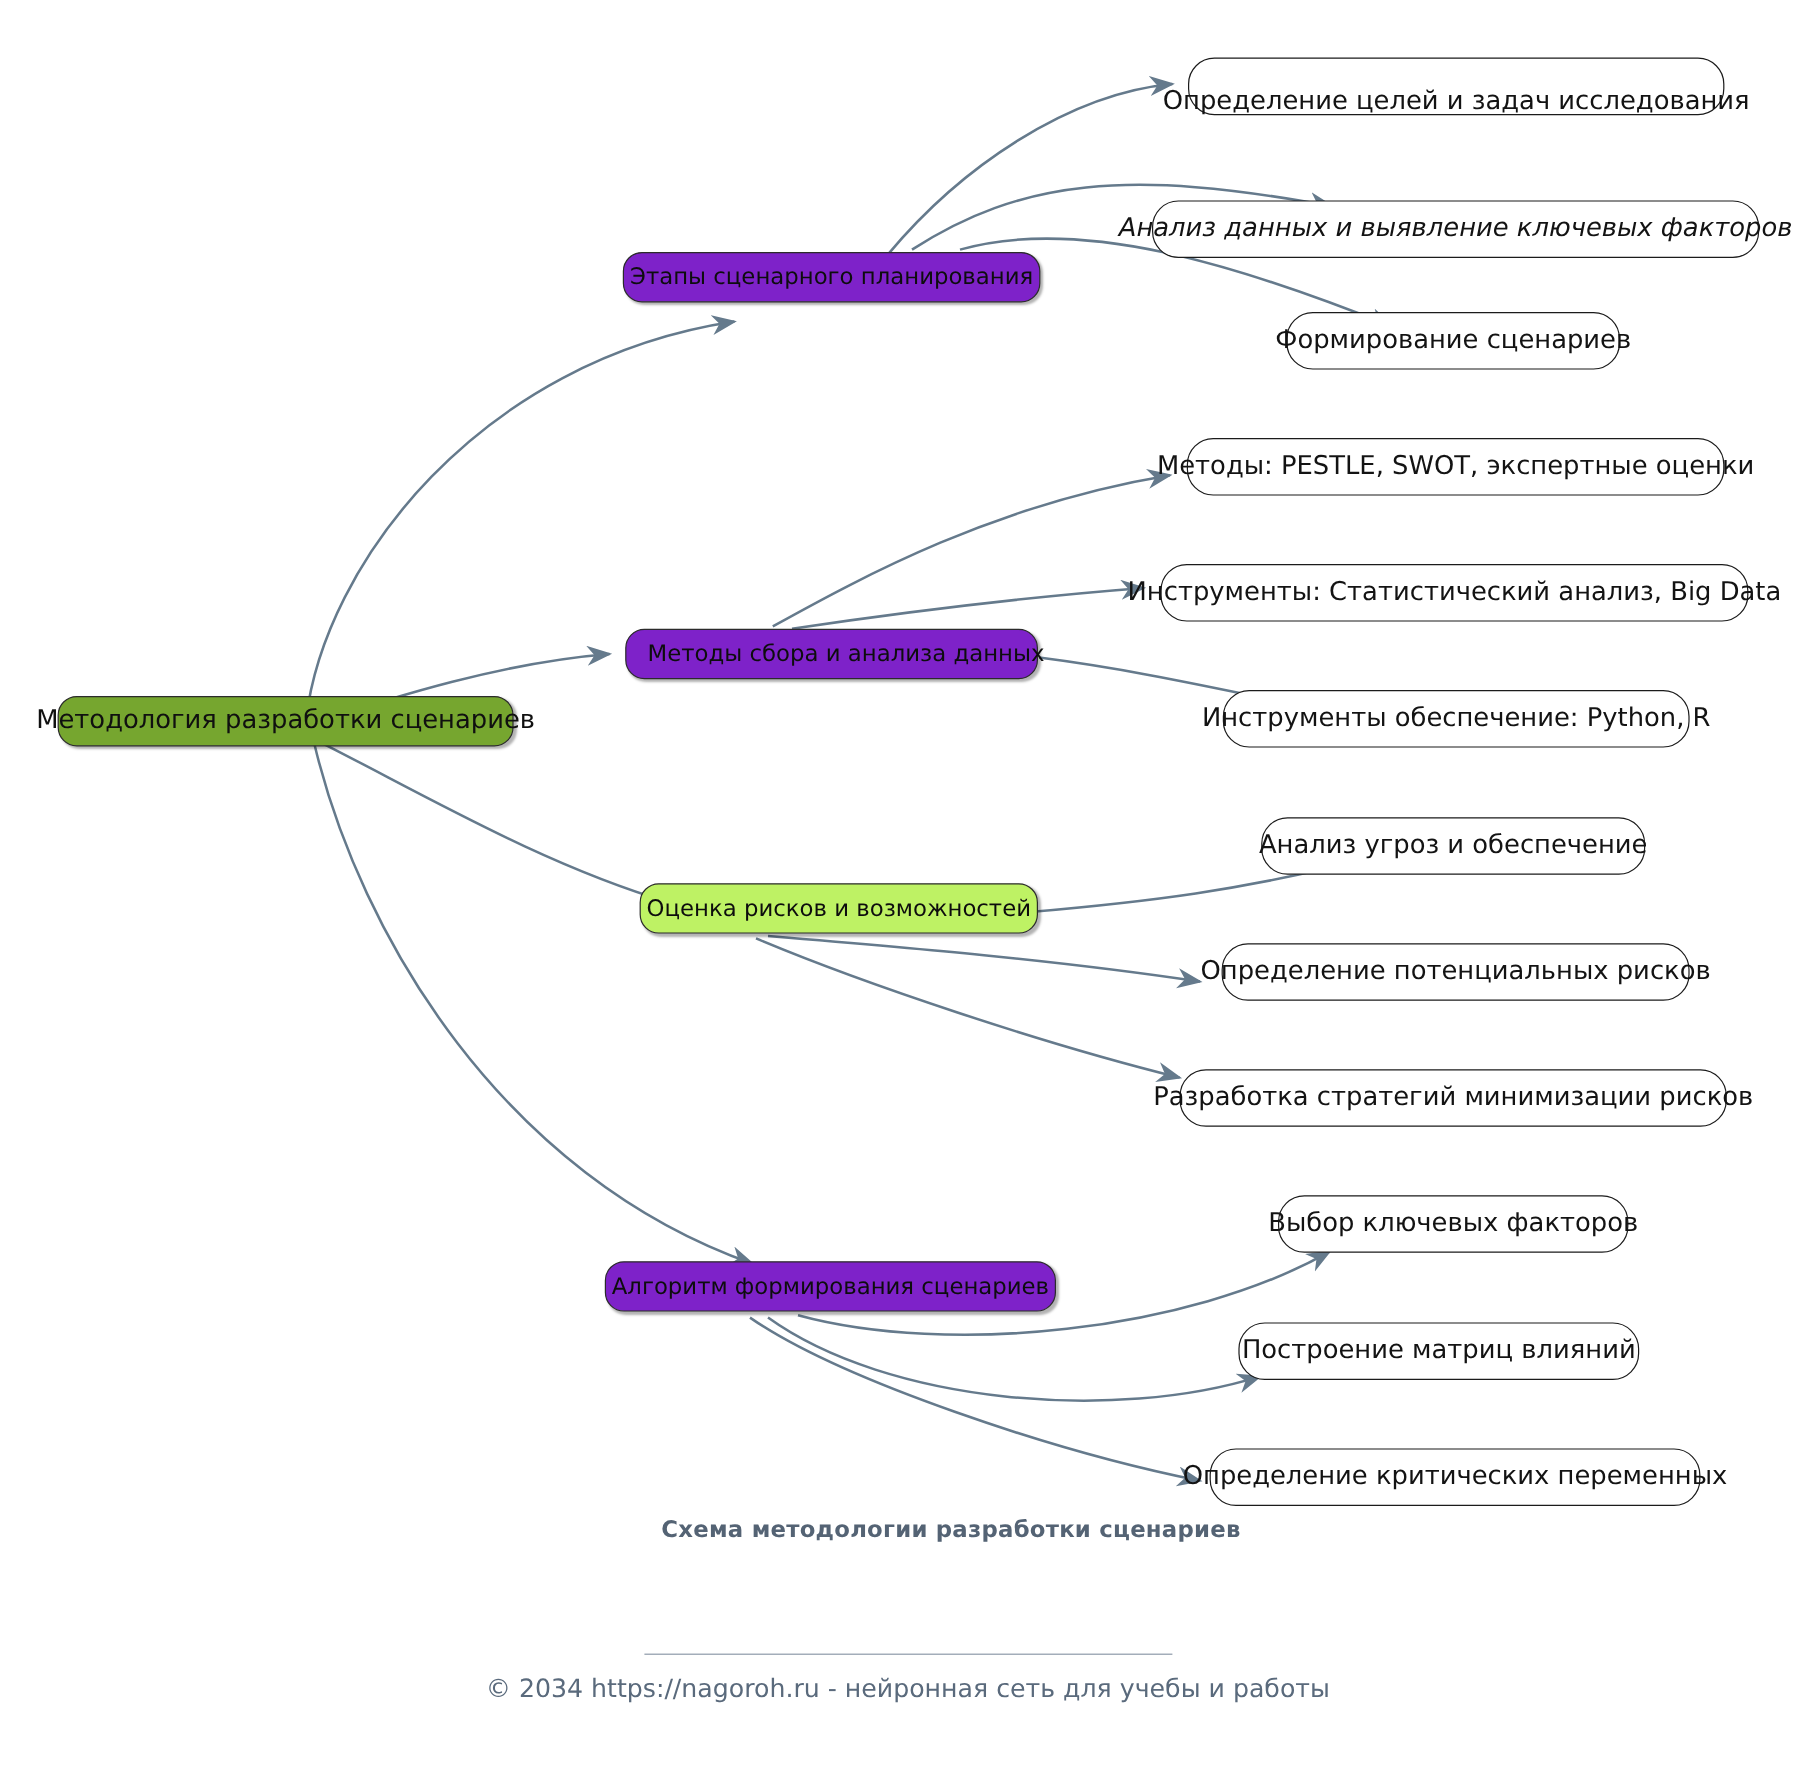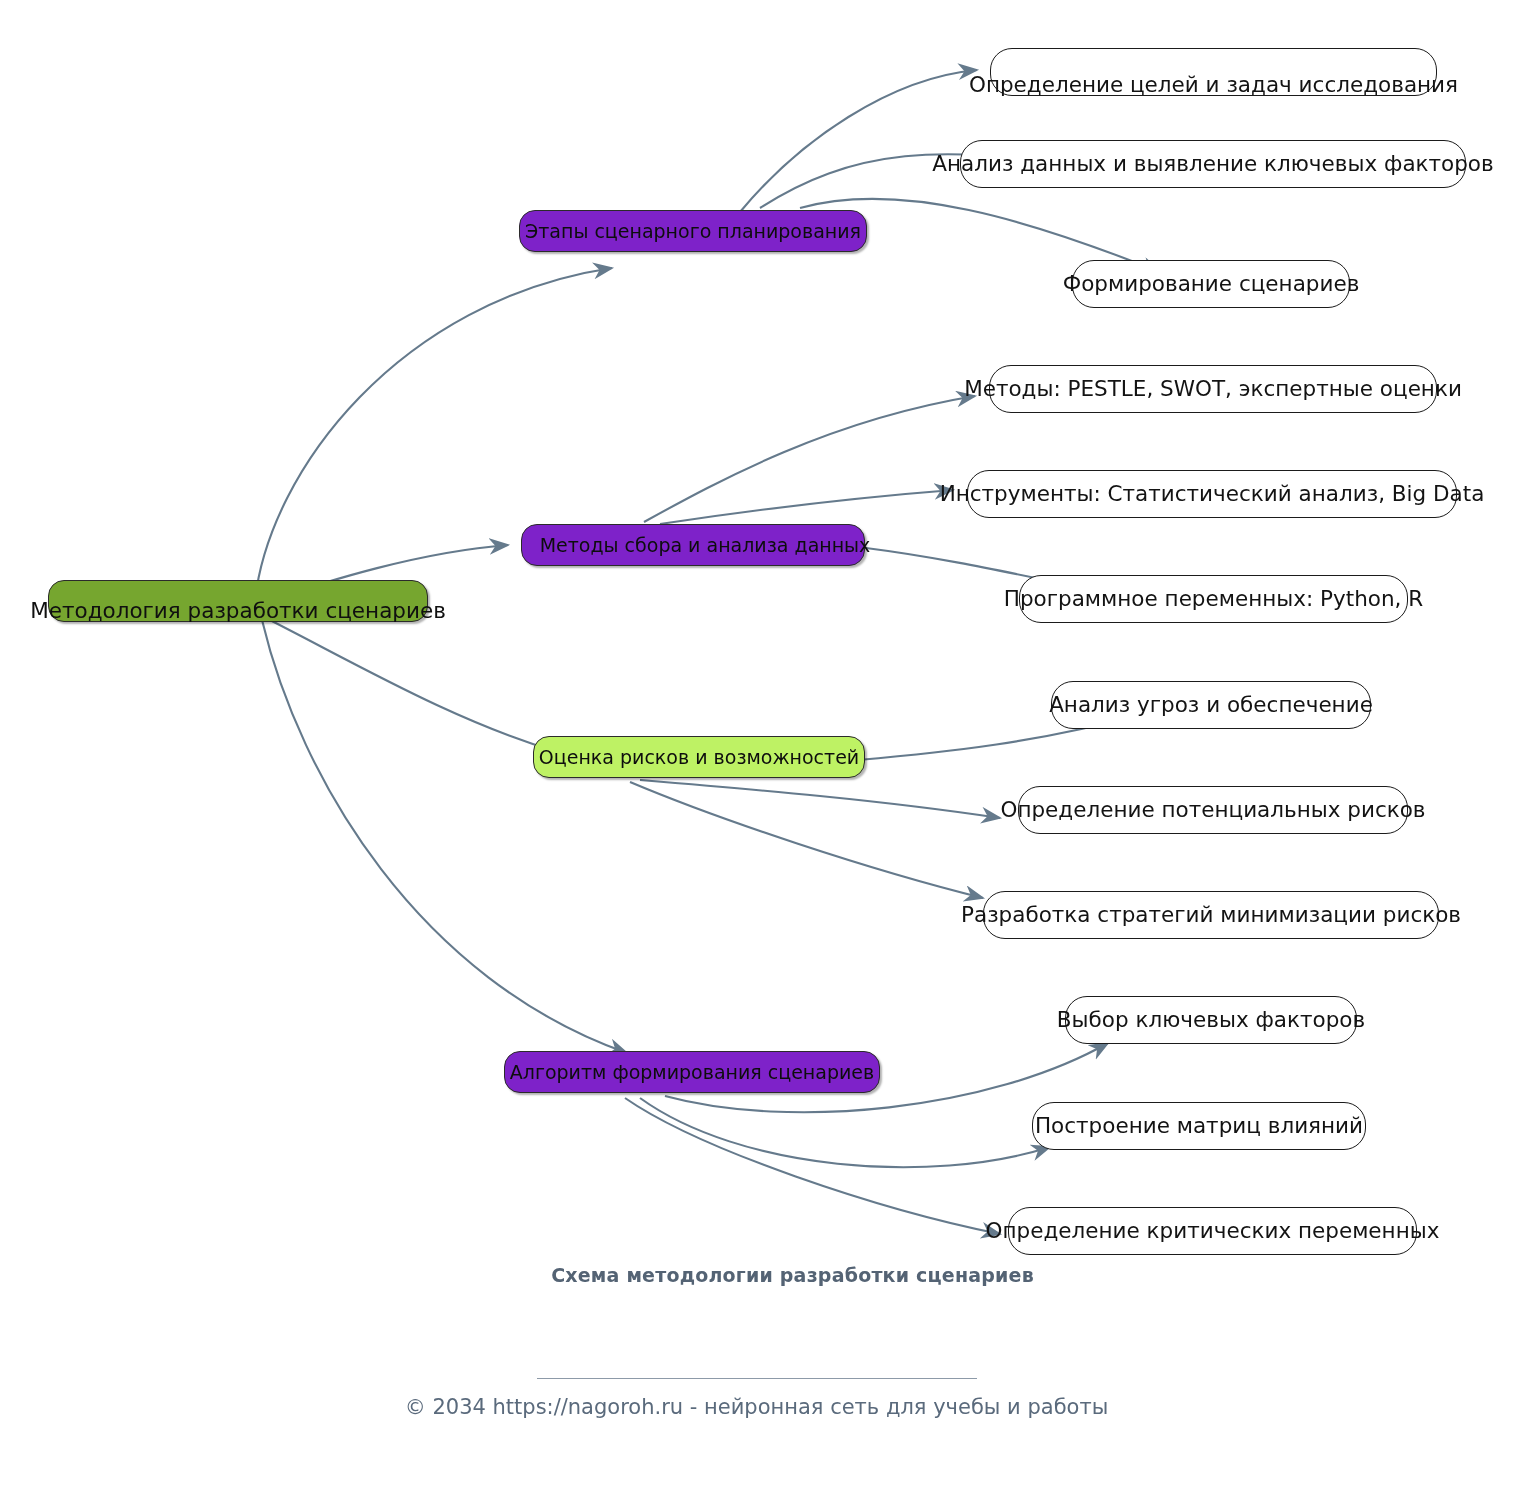--- a/index.html
+++ b/index.html
@@ -35,21 +35,20 @@
     line-height: 1;
   }
   .node-root {
     background: #76a62f;
     border: 1.6px solid #2b2b2b;
     border-radius: 16px;
     color: #101010;
     font-size: 21.5px;
     box-shadow: 2px 2px 2px rgba(0,0,0,0.30);
     padding: 0 12px;
-    align-items: flex-end;
   }
   .node-branch {
     background: #7e22c9;
     border: 1.6px solid #2b2b2b;
     border-radius: 16px;
     color: #0d0d0d;
     font-size: 19px;
     box-shadow: 2px 2px 2px rgba(0,0,0,0.30);
     padding: 0 16px;
   }
@@ -128,38 +127,38 @@
   <div class="node node-root" id="node-root" style="left: 48px; top: 580px; width: 380px; height: 42px; background: rgb(118, 166, 47);">
     <span>Методология разработки сценариев</span>
   </div>
 
   <div class="node node-branch" id="branch-0" style="left: 519px; top: 210px; width: 348px; height: 42px; background: rgb(126, 34, 201);">
     <span>Этапы сценарного планирования</span>
   </div>
   <div class="node node-leaf" id="leaf-0-0" style="left: 990px; top: 48px; width: 447px; height: 48px; align-items: flex-end;">
     <span>Определение целей и задач исследования</span>
   </div>
-  <div class="node node-leaf" id="leaf-0-1" style="left: 960px; top: 140px; width: 506px; height: 48px;">
+  <div class="node node-leaf" id="leaf-0-1" style="left: 960px; top: 167px; width: 506px; height: 48px; font-style: italic;">
     <span>Анализ данных и выявление ключевых факторов</span>
   </div>
   <div class="node node-leaf" id="leaf-0-2" style="left: 1072px; top: 260px; width: 278px; height: 48px;">
     <span>Формирование сценариев</span>
   </div>
 
   <div class="node node-branch" id="branch-1" style="left: 521px; top: 524px; width: 344px; height: 42px; background: rgb(126, 34, 201); padding-left: 40px;">
     <span>Методы сбора и анализа данных</span>
   </div>
   <div class="node node-leaf" id="leaf-1-0" style="left: 989px; top: 365px; width: 448px; height: 48px;">
     <span>Методы: PESTLE, SWOT, экспертные оценки</span>
   </div>
   <div class="node node-leaf" id="leaf-1-1" style="left: 967px; top: 470px; width: 490px; height: 48px;">
     <span>Инструменты: Статистический анализ, Big Data</span>
   </div>
   <div class="node node-leaf" id="leaf-1-2" style="left: 1019px; top: 575px; width: 389px; height: 48px;">
-    <span>Программное переменных: Python, R</span>
+    <span>Инструменты обеспечение: Python, R</span>
   </div>
 
   <div class="node node-branch" id="branch-2" style="left: 533px; top: 736px; width: 332px; height: 42px; background: #bef264; justify-content: center;">
     <span>Оценка рисков и возможностей</span>
   </div>
   <div class="node node-leaf" id="leaf-2-0" style="left: 1051px; top: 681px; width: 320px; height: 48px;">
     <span>Анализ угроз и обеспечение</span>
   </div>
   <div class="node node-leaf" id="leaf-2-1" style="left: 1018px; top: 786px; width: 390px; height: 48px;">
     <span>Определение потенциальных рисков</span>

